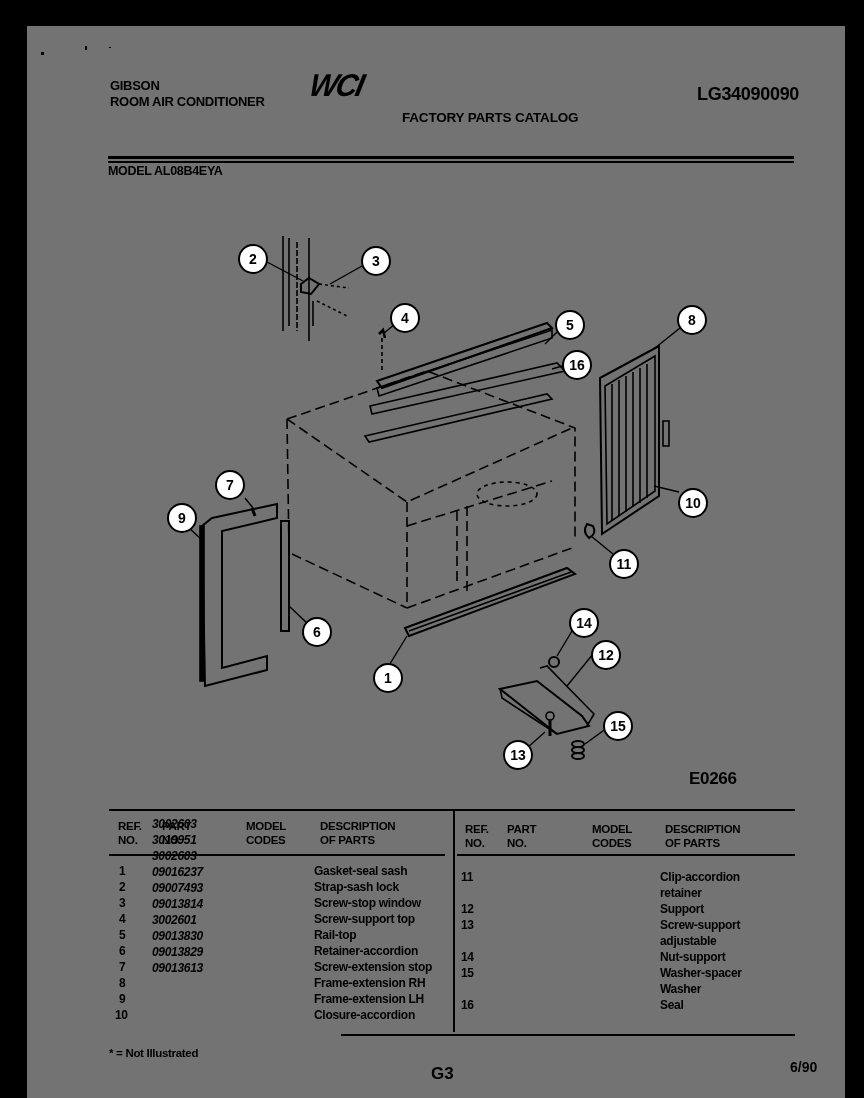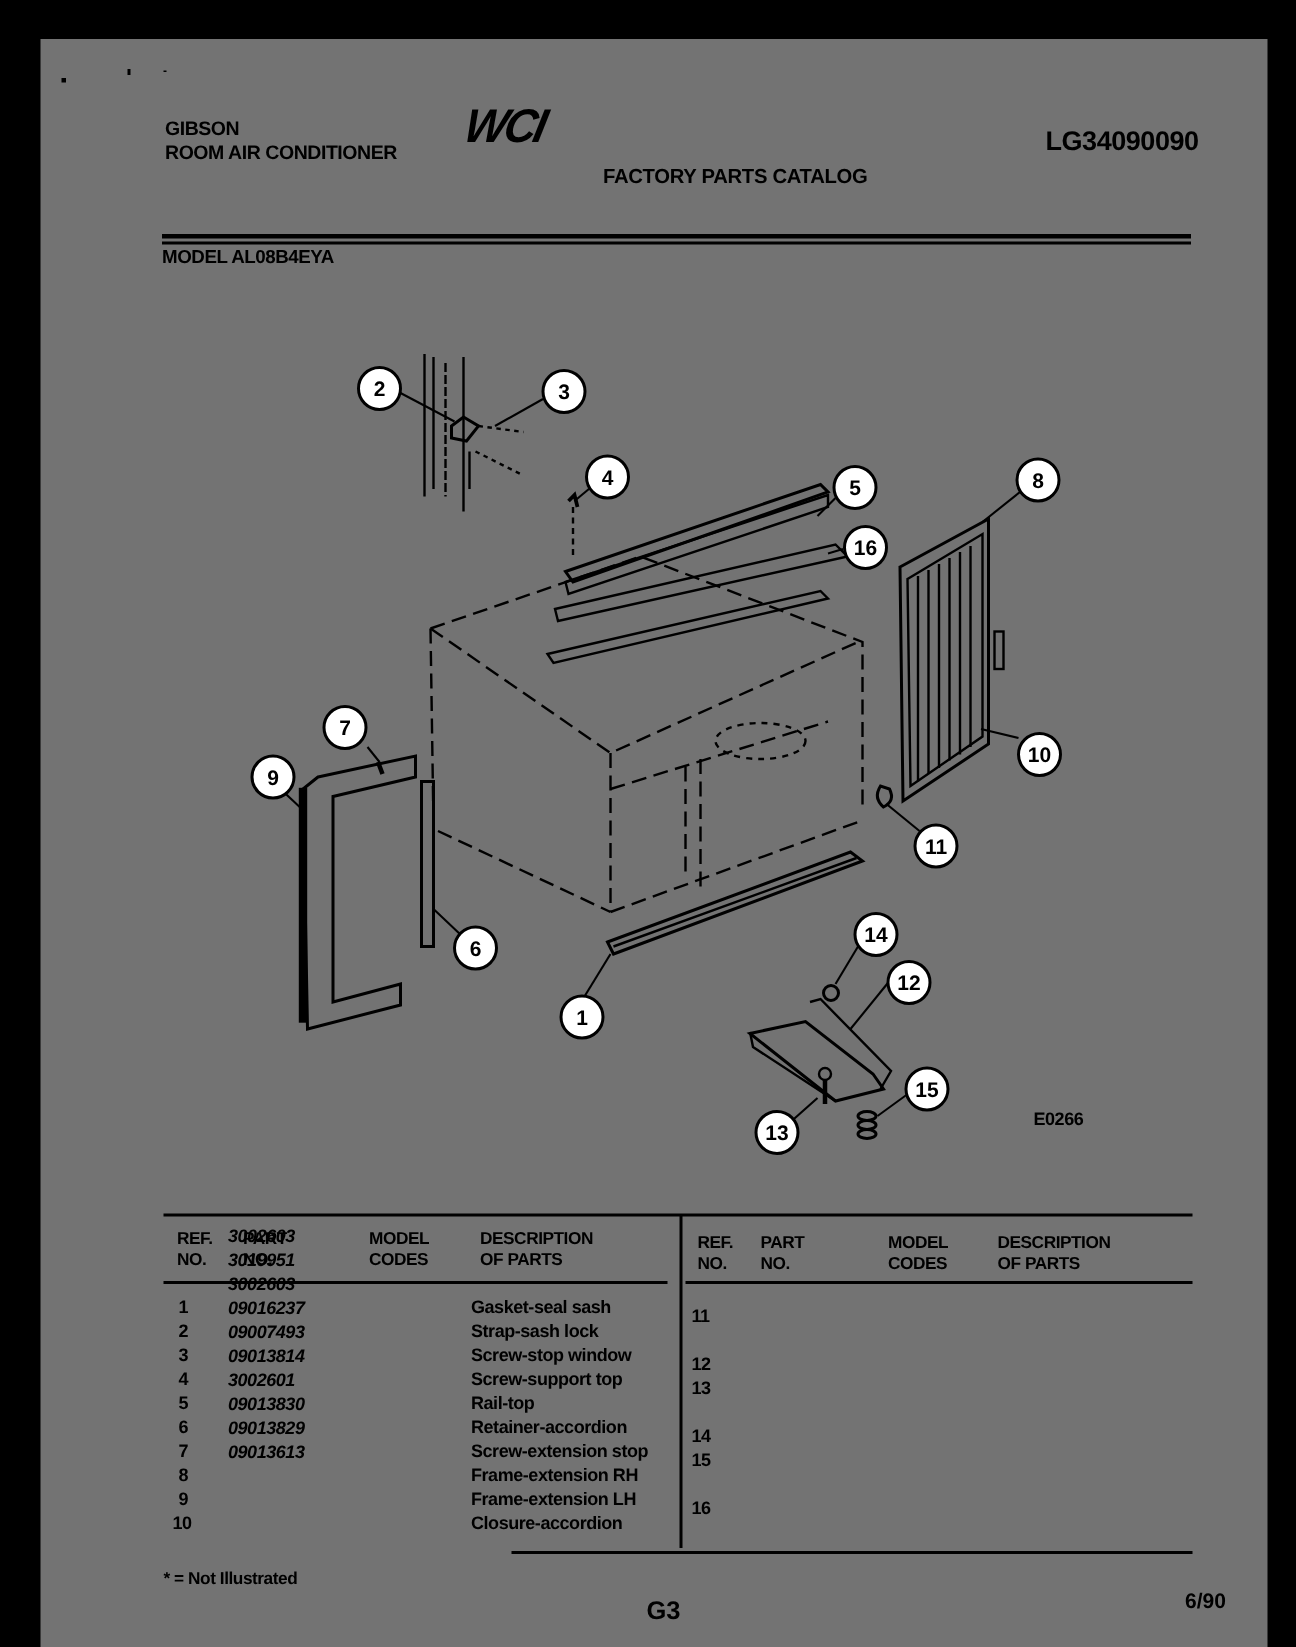--- a/index.html
+++ b/index.html
@@ -14,21 +14,21 @@
     .hdr-left { left: 83px; top: 52px; font-size: 13px; font-weight: bold; line-height: 16px; letter-spacing: -0.3px; }
     .logo { left: 283px; top: 44px; font-size: 30px; font-weight: bold; font-style: italic; letter-spacing: -2px; transform: skewX(-12deg) scaleY(1.05); line-height: 30px; }
     .catalog-title { left: 375px; top: 56px; font-size: 13.5px; font-weight: bold; letter-spacing: -0.2px; margin-top: 28px; }
     .catalog-no { left: 670px; top: 58px; font-size: 18px; font-weight: bold; letter-spacing: -0.3px; }
     .rule-thick { left: 81px; top: 130px; width: 686px; height: 3px; background: #000; }
     .rule-thin { left: 81px; top: 135px; width: 686px; height: 1.5px; background: #000; }
     .model { left: 81px; top: 138px; font-size: 12.5px; font-weight: bold; letter-spacing: -0.3px; }
 
     .diagram { left: 0; top: 0; width: 818px; height: 780px; }
     .callout-num { font-family: "Liberation Sans", sans-serif; font-weight: bold; font-size: 14px; }
-    .ecode { left: 662px; top: 713px; font-size: 12px; font-weight: bold; letter-spacing: -0.3px; }
+    .ecode { left: 662px; top: 743px; font-size: 17px; font-weight: bold; letter-spacing: -0.3px; }
 
     .tbl-top { left: 82px; top: 783px; width: 686px; height: 2px; background: #000; }
     .tbl-divider { left: 426px; top: 784px; width: 1.5px; height: 222px; background: #000; }
     .tbl-hrule-l { left: 82px; top: 828px; width: 336px; height: 1.5px; background: #000; }
     .tbl-hrule-r { left: 430px; top: 828px; width: 338px; height: 1.5px; background: #000; }
     .tbl-bottom { left: 314px; top: 1008px; width: 454px; height: 2px; background: #000; }
     .th { font-size: 11.5px; font-weight: bold; line-height: 14px; letter-spacing: -0.3px; }
     .row { font-size: 12px; font-weight: bold; line-height: 16px; letter-spacing: -0.3px; }
     .footnote { left: 82px; top: 1021px; font-size: 11.5px; font-weight: bold; letter-spacing: -0.3px; }
     .pageno { left: 404px; top: 1038px; font-size: 17px; font-weight: bold; }
@@ -306,17 +306,28 @@
     <div>11</div>
     <div style="height:16px;"></div>
     <div>12</div>
     <div>13</div>
     <div style="height:16px;"></div>
     <div>14</div>
     <div>15</div>
     <div style="height:16px;"></div>
     <div>16</div>
   </div>
+  <div class="abs row" style="left:633px;top:843px;">
+    <div>Clip-accordion</div>
+    <div>retainer</div>
+    <div>Support</div>
+    <div>Screw-support</div>
+    <div>adjustable</div>
+    <div>Nut-support</div>
+    <div>Washer-spacer</div>
+    <div>Washer</div>
+    <div>Seal</div>
+  </div>
 
   <div class="abs footnote">* = Not Illustrated</div>
   <div class="abs pageno">G3</div>
   <div class="abs date">6/90</div>
 </div>
 
 </body></html>

